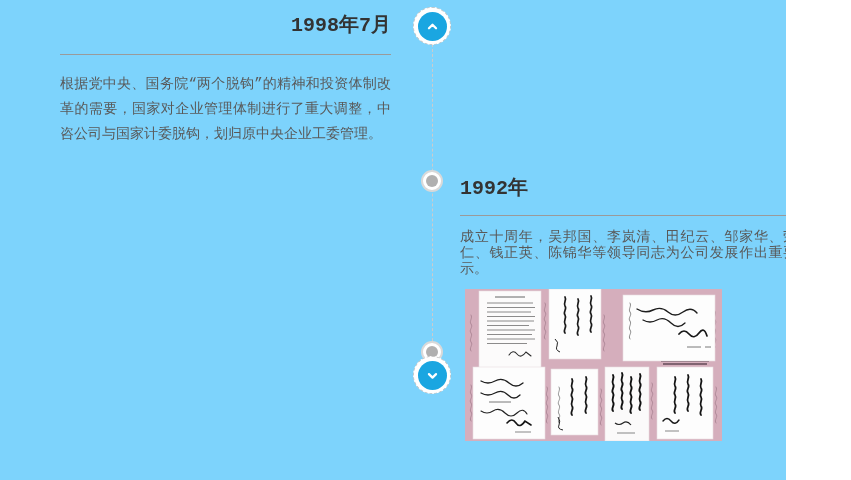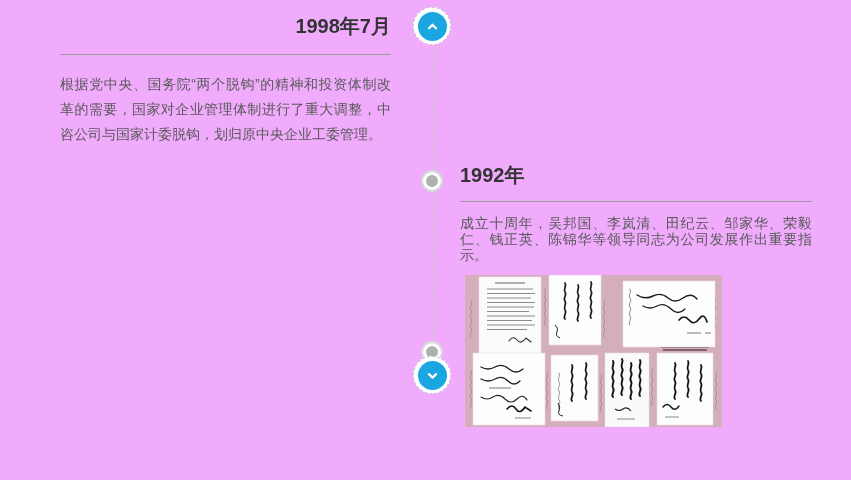--- a/index.html
+++ b/index.html
@@ -7,22 +7,22 @@
     --heading:#333333;
     --body:#595959;
     --divider:#9a9a9a;
     --dashed-line:#cccccc;
     --dot:#b0b0b0;
     --dot-ring:#d9d9d9;
     --photo-bg:#d5aebc;
   }
   html,body{margin:0;padding:0;background:#ffffff;}
   .stage{
-    position:relative;width:851px;height:480px;background:#f0abfc;overflow:hidden;
-    font-family:Liberation Sans, sans-serif;
+    position:relative;width:786px;height:480px;background:#7dd3fc;overflow:hidden;
+    font-family:Liberation Mono, monospace;
   }
   
   .tl-line{
     position:absolute;left:432px;top:24px;height:352px;width:0;
     border-left:1px dashed var(--dashed-line);z-index:1;
   }
   .tl-btn{
     position:absolute;left:413px;width:38px;height:38px;box-sizing:border-box;
     border:1px dashed #c9c9c9;border-radius:50%;background:#fff;
     display:flex;align-items:center;justify-content:center;
@@ -48,21 +48,21 @@
   .entry-left h2{
     margin:0;padding-top:13px;text-align:right;
     font-size:20px;line-height:26px;font-weight:bold;color:var(--heading);
   }
   .divider{border:0;border-top:1px solid var(--divider);margin:15px 0 0 0;}
   .entry-left p{
     margin:17px 0 0 0;font-size:14px;line-height:25px;color:var(--body);
     text-align:justify;
   }
   
-  .entry-right{position:absolute;left:460px;top:162px;width:352px;}
+  .entry-right{position:absolute;left:460px;top:176px;width:352px;}
   .entry-right h2{
     margin:0;font-size:20px;line-height:26px;font-weight:bold;color:var(--heading);
   }
   .entry-right .divider{margin-top:13px;}
   .entry-right p{
     margin:13px 0 0 0;font-size:14px;line-height:16px;color:var(--body);
     text-align:justify;
   }
   .photo{display:block;margin:12px 0 0 5px;width:257px;height:152px;}
 </style>

